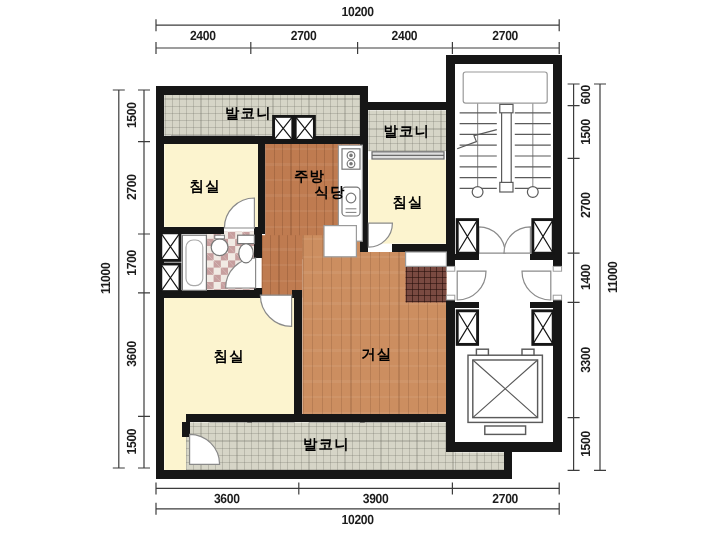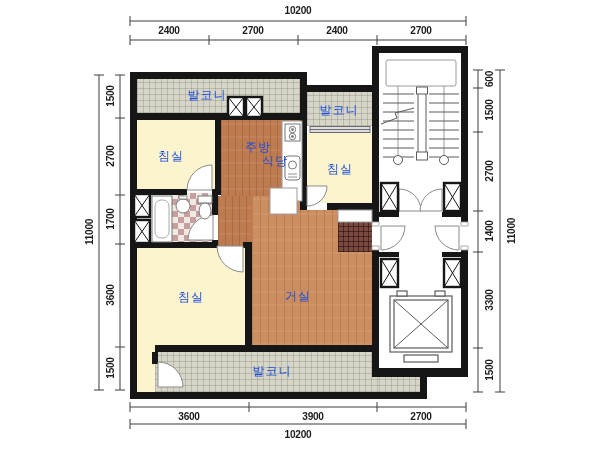--- a/index.html
+++ b/index.html
@@ -18,21 +18,21 @@
                      repeating-linear-gradient(90deg,rgba(110,110,100,.28) 0 1px,rgba(0,0,0,0) 1px 6px);}
   .tile-entry{background:#7a4a41;
     background-image:repeating-linear-gradient(0deg,rgba(35,12,8,.55) 0 1px,rgba(0,0,0,0) 1px 5px),
                      repeating-linear-gradient(90deg,rgba(35,12,8,.55) 0 1px,rgba(0,0,0,0) 1px 5px);}
   .tile-bath{background:#f1eae4;
     background-image:linear-gradient(45deg,#c79f9f 25%,transparent 25%,transparent 75%,#c79f9f 75%),
                      linear-gradient(45deg,#c79f9f 25%,transparent 25%,transparent 75%,#c79f9f 75%);
     background-size:12px 12px;background-position:0 0,6px 6px;}
   .white{background:#ffffff;}
   svg.overlay{position:absolute;left:0;top:0;}
-  .rlabel{position:absolute;transform:translate(-50%,-50%);color:#1d4ed8;font-weight:normal;
+  .rlabel{position:absolute;transform:translate(-50%,-50%);color:#000000;font-weight:bold;
           font-size:12px;letter-spacing:1px;white-space:nowrap;}
   .dim{position:absolute;transform:translate(-50%,-50%) scaleX(.92);color:#1c1c1c;font-size:11px;
        font-weight:bold;letter-spacing:-.3px;white-space:nowrap;}
   .dimv{position:absolute;transform:translate(-50%,-50%) rotate(-90deg) scaleX(.92);color:#1c1c1c;
         font-size:11px;font-weight:bold;letter-spacing:-.3px;white-space:nowrap;}
 </style>
 </head>
 <body>
 
 <div class="plan">
@@ -235,21 +235,21 @@
     </g>
   </svg>
 
   <div class="rlabel" style="left:207px;top:95px">발코니</div>
   <div class="rlabel" style="left:339px;top:110px">발코니</div>
   <div class="rlabel" style="left:171px;top:156px">침실</div>
   <div class="rlabel" style="left:258px;top:147px">주방</div>
   <div class="rlabel" style="left:275px;top:161px">식당</div>
   <div class="rlabel" style="left:340px;top:169px">침실</div>
   <div class="rlabel" style="left:191px;top:297px">침실</div>
-  <div class="rlabel" style="left:298px;top:296px">거실</div>
+  <div class="rlabel" style="left:314px;top:296px">거실</div>
   <div class="rlabel" style="left:272px;top:371px">발코니</div>
 
   <div class="dim" style="left:298px;top:10px">10200</div>
   <div class="dim" style="left:169px;top:30px">2400</div>
   <div class="dim" style="left:253px;top:30px">2700</div>
   <div class="dim" style="left:337px;top:30px">2400</div>
   <div class="dim" style="left:421px;top:30px">2700</div>
 
   <div class="dim" style="left:189px;top:416px">3600</div>
   <div class="dim" style="left:313px;top:416px">3900</div>

